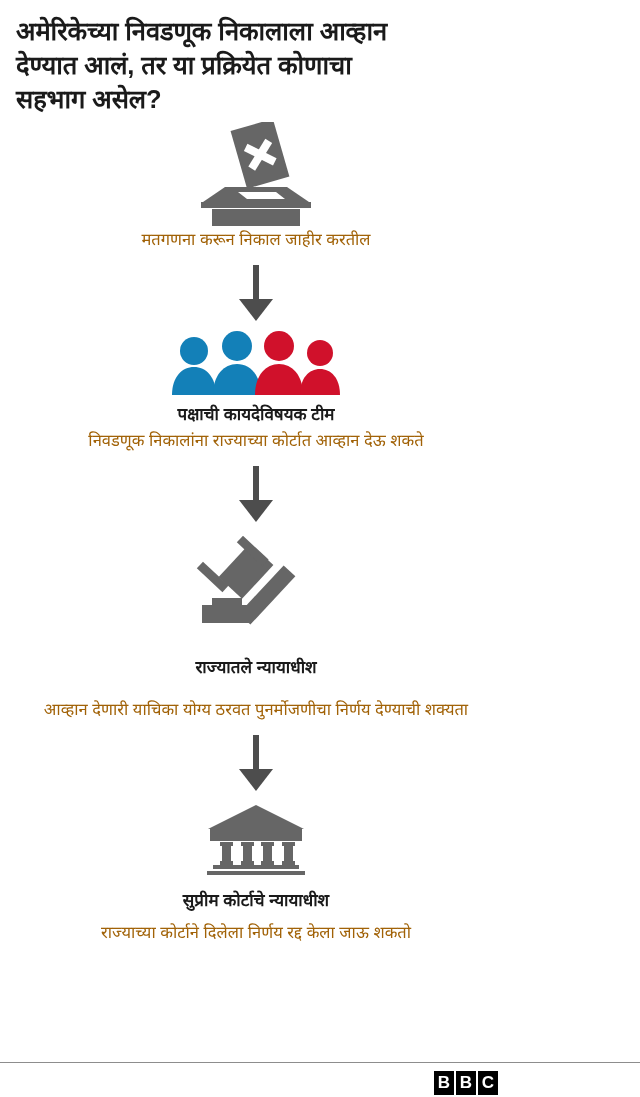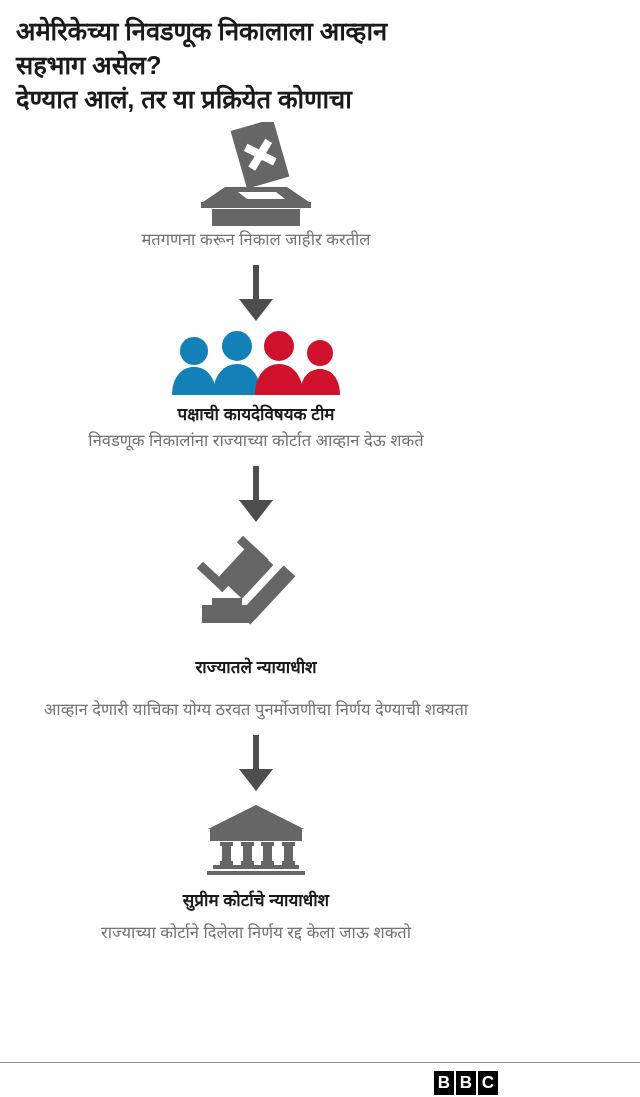--- a/index.html
+++ b/index.html
@@ -61,21 +61,21 @@
     font-size: 17px;
     font-weight: bold;
     color: #1a1a1a;
     text-align: center;
     line-height: 24px;
     margin-top: 8px;
   }
   .step-desc {
     font-size: 16.5px;
     font-weight: normal;
-    color: #737373;
+    color: #a16207;
     line-height: 24px;
     margin-top: 1px;
     white-space: nowrap;
   }
 
   
   .arrow {
     display: block;
   }
 
@@ -114,22 +114,22 @@
     text-align: center;
   }
 </style>
 </head>
 <body>
 
 <div class="infographic">
 
   <div class="title-block">
     <div class="title-line">अमेरिकेच्या निवडणूक निकालाला आव्हान</div>
+    <div class="title-line">देण्यात आलं, तर या प्रक्रियेत कोणाचा</div>
     <div class="title-line">सहभाग असेल?</div>
-    <div class="title-line">देण्यात आलं, तर या प्रक्रियेत कोणाचा</div>
   </div>
 
   <div class="flow">
 
     <div class="step">
       <div class="icon-wrap" style="height:104px;">
         <svg width="150" height="104" viewBox="0 0 150 104">
 
           <g transform="rotate(-16 78 32)">
             <rect x="57" y="2" width="44" height="60" fill="#666666"></rect>

